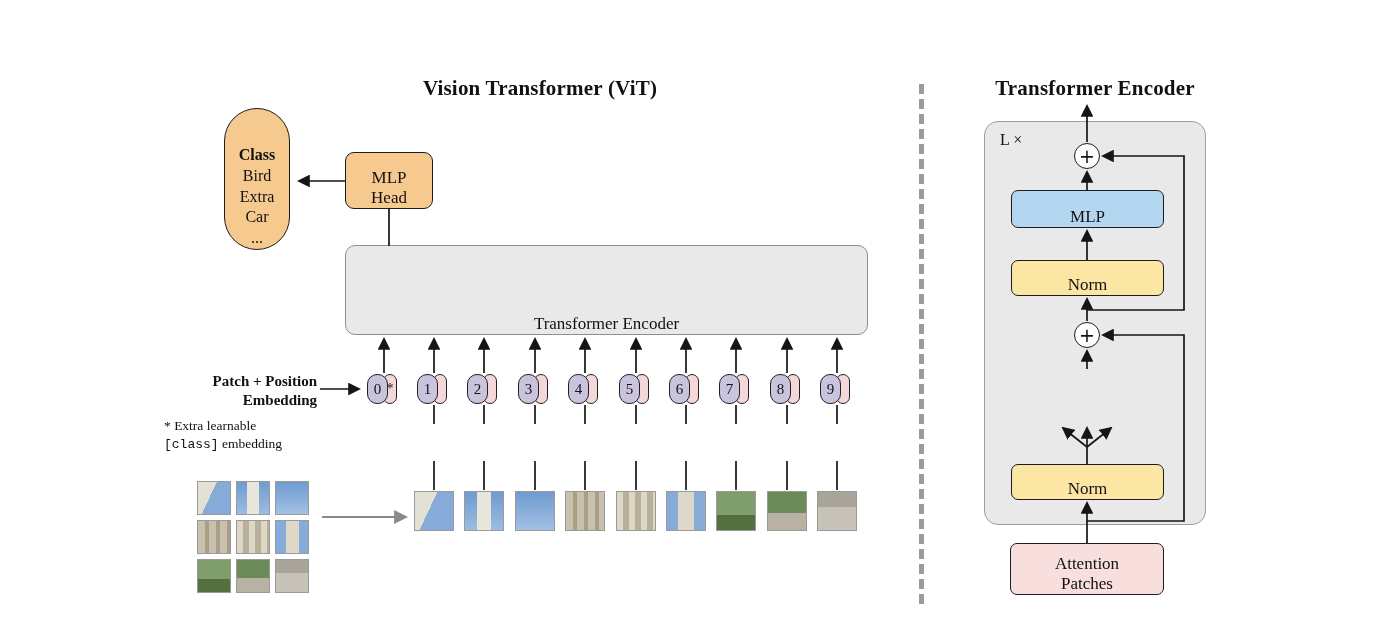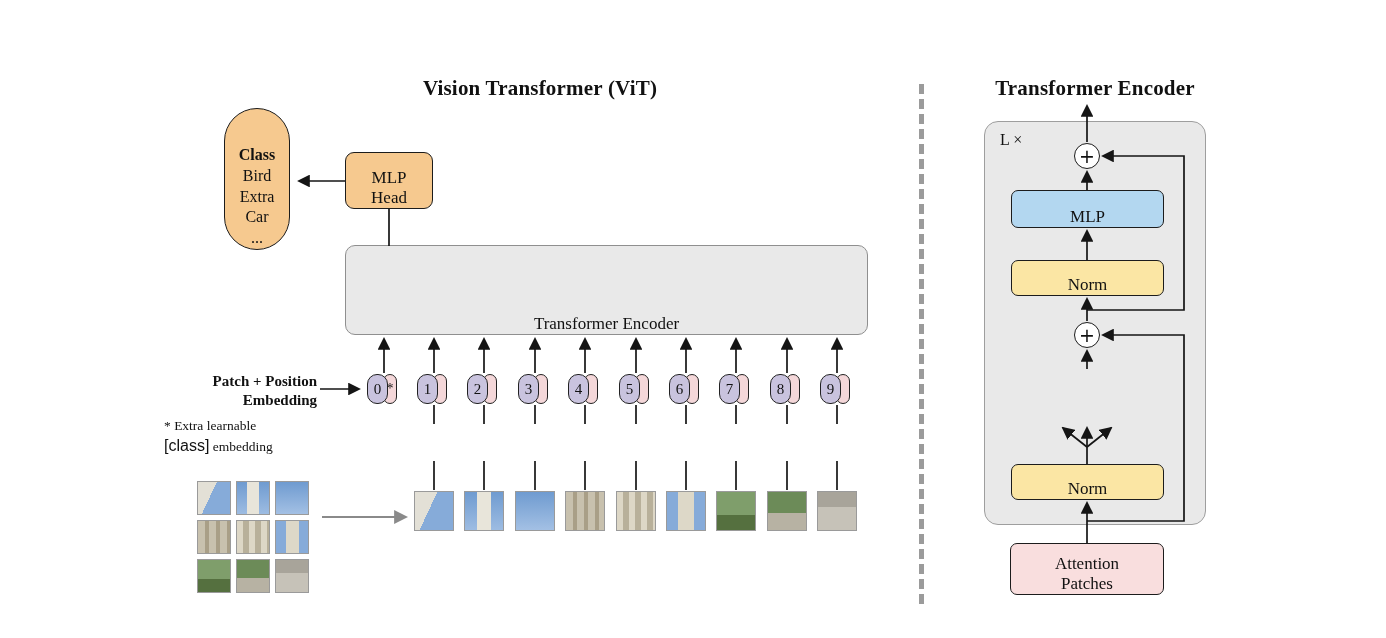--- a/index.html
+++ b/index.html
@@ -20,21 +20,21 @@
   .class-pill .hd { font-weight:bold; }
   .mlp-head { left:345px; top:152px; width:88px; height:57px; background:var(--orange); border-radius:9px; }
   .encoder  { left:345px; top:245px; width:523px; height:90px; background:var(--gray_box);
               border-color:#8f8f8f; border-radius:10px; }
   .linproj  { left:424px; top:423px; width:444px; height:38px; background:var(--pink_box); border-radius:6px; }
 
   .pp-label { position:absolute; left:183px; top:372px; width:134px; font-weight:bold;
               font-size:15px; text-align:right; line-height:1.28; }
   .footnote { position:absolute; left:164px; top:417px; width:158px; font-size:13.5px;
               text-align:left; line-height:1.35; }
-  .mono { font-family:Liberation Sans, sans-serif; font-size:16px; }
+  .mono { font-family:Liberation Mono, monospace; font-size:13px; }
 
   .token { position:absolute; top:374px; height:30px; display:flex; }
   .tok-pos { width:21px; height:30px; background:var(--purple_token); border:1.5px solid #222;
              border-radius:10px; font-size:15px; display:flex; align-items:center; justify-content:center; z-index:3; }
   .tok-patch { width:14px; height:30px; background:var(--pink_patch); border:1.5px solid #222;
                border-radius:10px; margin-left:-5px; z-index:2; font-size:14px;
                display:flex; align-items:center; justify-content:center; }
 
   .patch { position:absolute; top:491px; width:40px; height:40px; border:1px solid #9a9a9a; }
   .grid  { position:absolute; left:197px; top:481px; display:grid;

